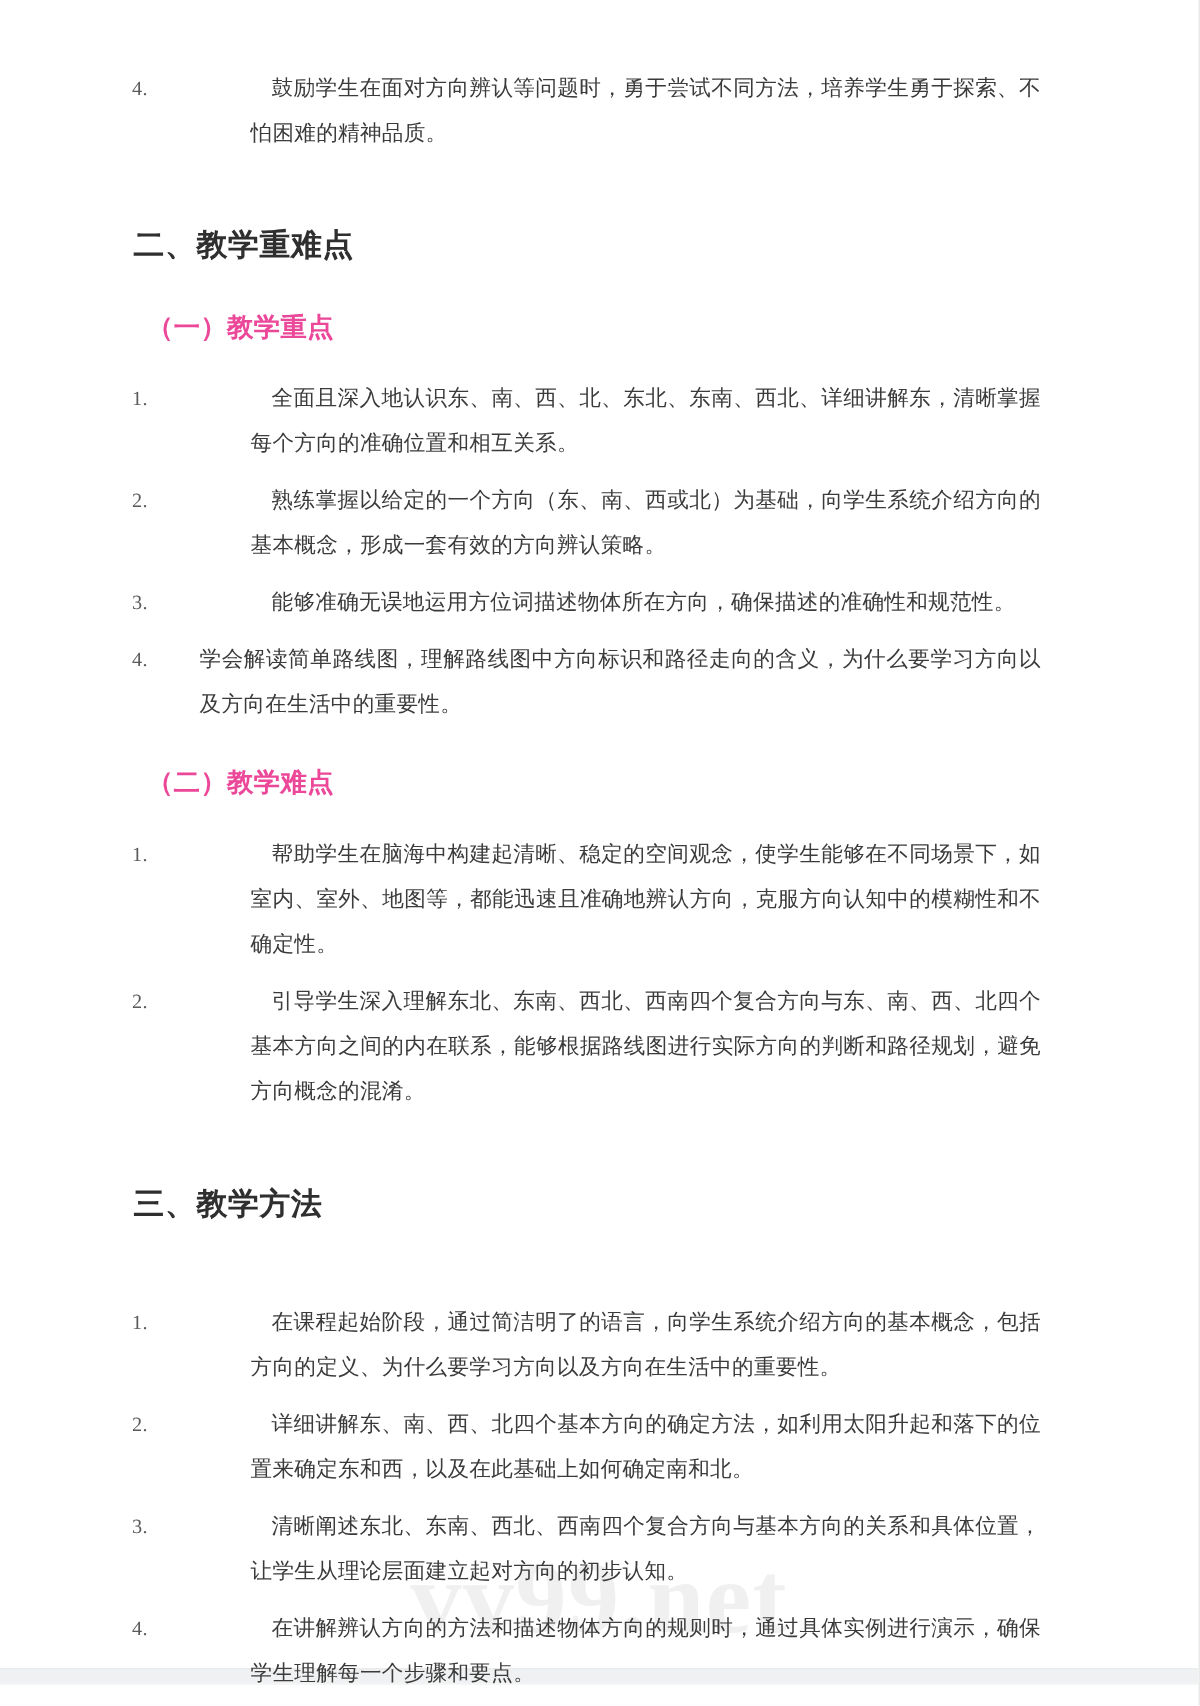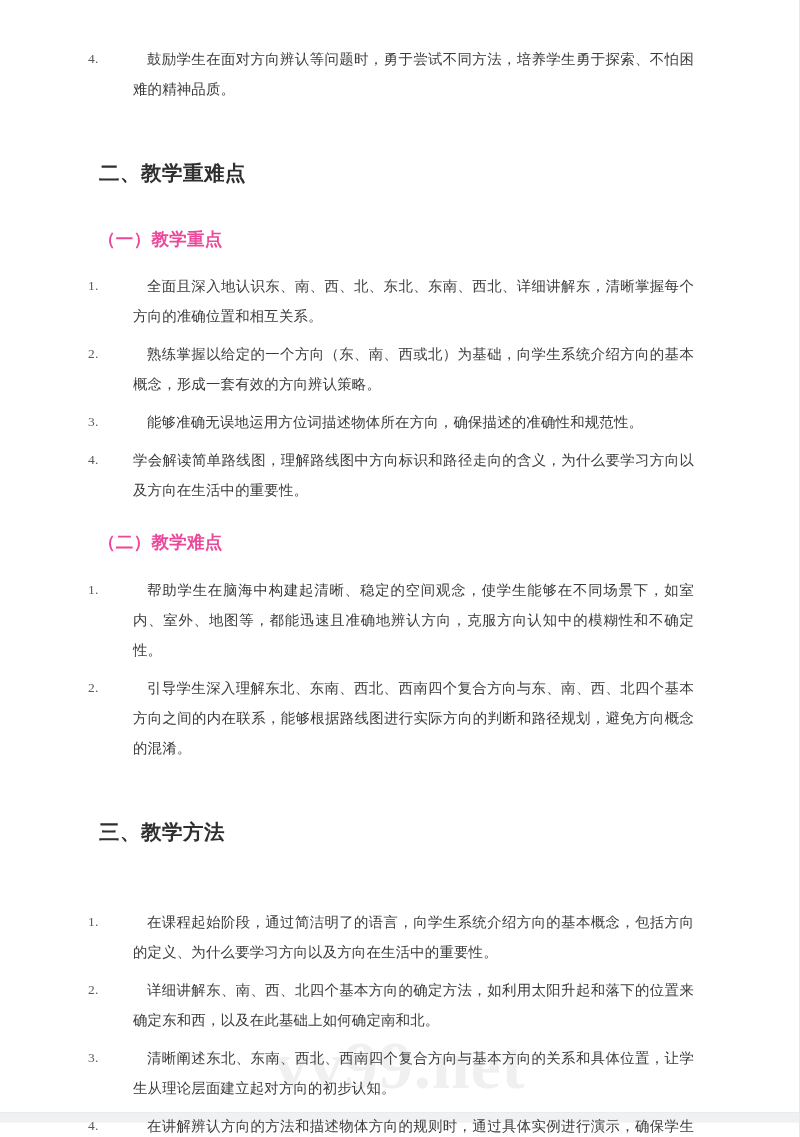--- a/index.html
+++ b/index.html
@@ -38,21 +38,21 @@
     z-index: 2;
   }
 
   
   .h-section {
     font-family: "DejaVu Sans", "Liberation Sans", sans-serif;
     font-weight: bold;
     font-size: 20.5px;
     color: #2f2f2f;
     letter-spacing: 0.5px;
-    margin: 14px;
+    margin: 4px;
     padding: 0;
     line-height: 1.35;
   }
   .h-sub {
     font-family: "DejaVu Sans", "Liberation Sans", sans-serif;
     font-weight: bold;
     font-size: 17.5px;
     color: #ec4899;
     letter-spacing: 0.3px;
     margin: 0 0 0 13px;
@@ -91,20 +91,21 @@
   .oitem .txt {
     display: block;
   }
   
   .oitem.flush .txt {
     text-indent: 0;
   }
   
   .oitem.hang .txt {
     text-indent: 14px;
+    margin-left: 34px;
   }
 
   .gap-after-item { height: 8px; }
 
   
   .sp-h-before  { height: 42px; }
   .sp-sub-before{ height: 26px; }
   .sp-sub-after { height: 20px; }
 
   

